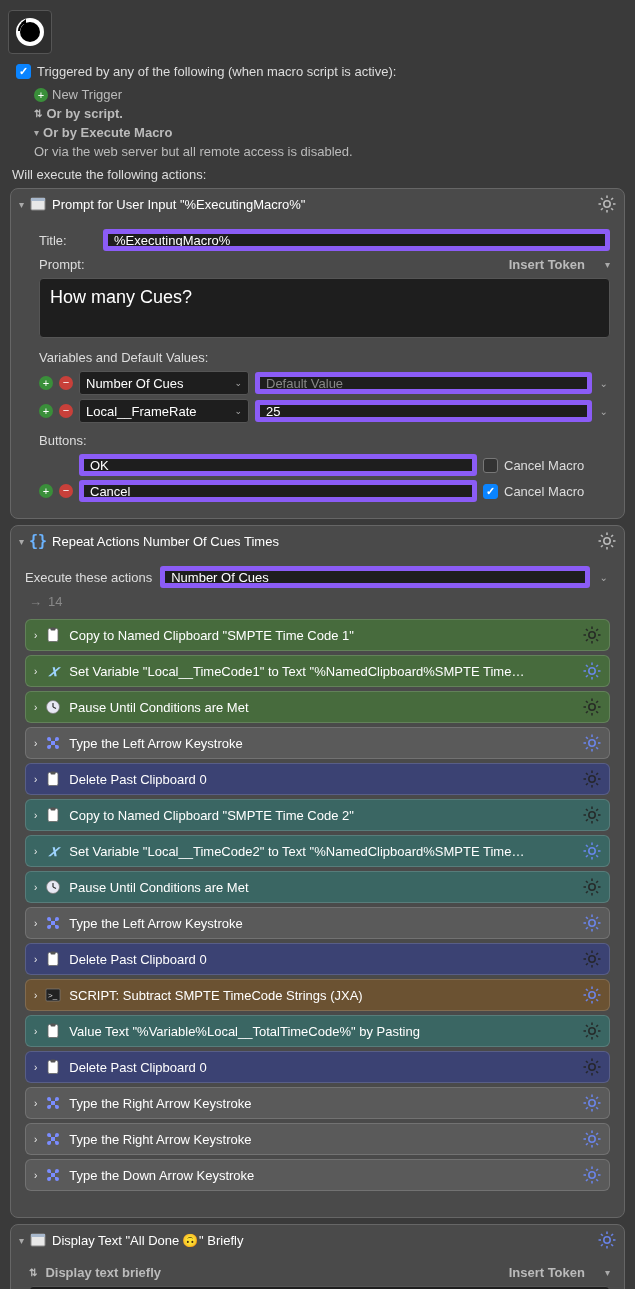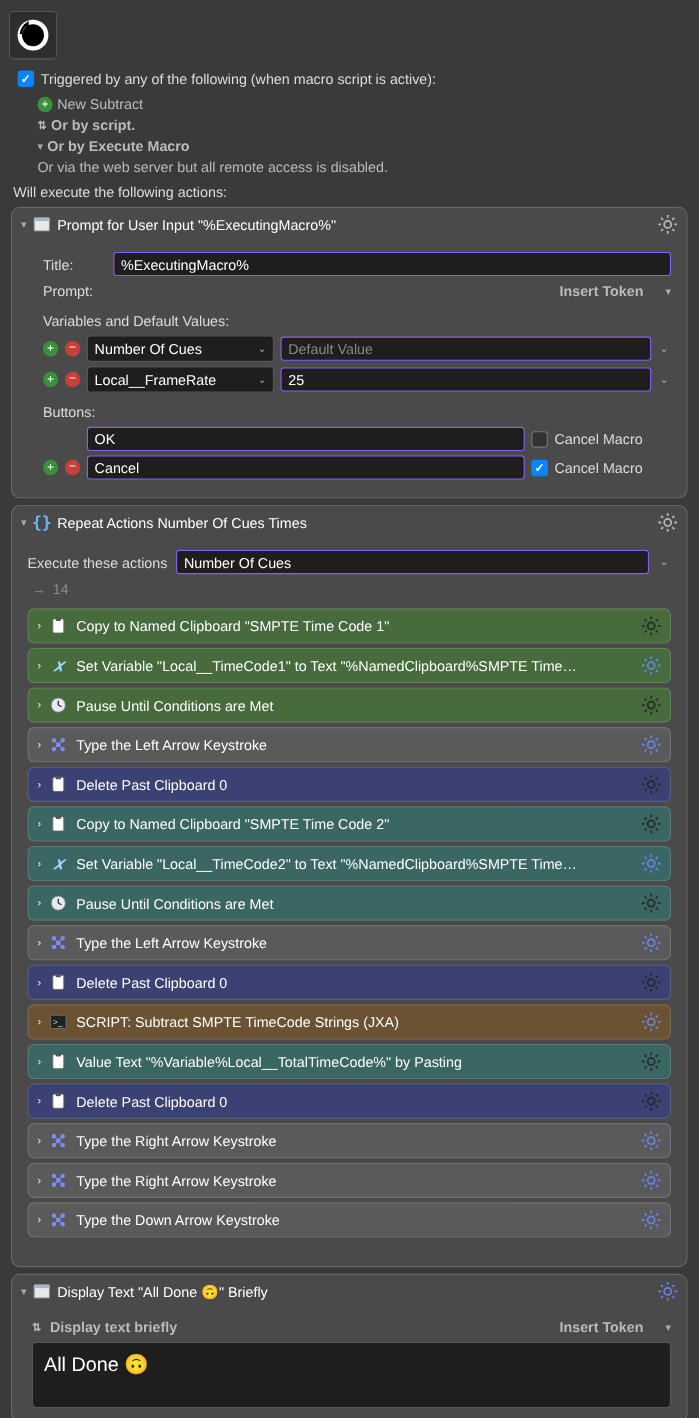--- a/index.html
+++ b/index.html
@@ -18,21 +18,21 @@
 .chevron { font-size: 10px; cursor: pointer; color: #aaa; user-select: none; }
 .updown { font-size: 10px; font-weight: bold; color: #bbb; }
 .section-label { margin: 8px 0 4px 4px; color: #ddd; }
 .action-block { background: #4a4a4a; border: 1px solid #666; border-radius: 8px; margin: 6px 2px; padding: 0; }
 .action-header { display: flex; align-items: center; gap: 6px; padding: 6px 8px; cursor: pointer; }
 .action-title { flex: 1; color: #fff; font-size: 13px; white-space: nowrap; overflow: hidden; text-overflow: ellipsis; }
 .gear-icon { width: 18px; height: 18px; cursor: pointer; flex-shrink: 0; opacity: 0.85; }
 .action-body { padding: 4px 14px 12px 28px; }
 .field-row { display: flex; align-items: center; gap: 8px; margin: 6px 0; }
 .field-label { width: 56px; text-align: left; color: #ddd; }
-.text-input { background: #1e1e1e; color: #fff; border: 1px solid #8b5cf6; border-radius: 3px; padding: 4px 6px; font-size: 13px; flex: 1; height: 22px; }
+.text-input { background: #1e1e1e; color: #fff; border: 5px solid #8b5cf6; border-radius: 3px; padding: 4px 6px; font-size: 13px; flex: 1; height: 22px; }
 .text-input::placeholder { color: #888; }
 .text-area { background: #1e1e1e; color: #fff; border: 1px solid #555; border-radius: 4px; padding: 8px 10px; font-size: 18px; width: 100%; min-height: 42px; resize: none; display: block; }
 .link-text { color: #bbb; cursor: pointer; }
 .right-link { margin-left: auto; display: flex; align-items: center; gap: 20px; }
 .var-row { display: flex; align-items: center; gap: 6px; margin: 4px 0; }
 .select-like { background: #1e1e1e; color: #fff; border: 1px solid #555; border-radius: 3px; padding: 4px 6px; height: 24px; display: flex; align-items: center; justify-content: space-between; cursor: pointer; }
 .select-arrow { font-size: 9px; color: #aaa; margin-left: 4px; }
 .nested-actions { padding: 2px 10px 10px 10px; }
 .step { border-radius: 6px; margin: 4px 0; display: flex; align-items: center; padding: 6px 8px; gap: 8px; border: 1px solid rgba(255,255,255,0.15); cursor: pointer; }
 .step .chevron { color: #eee; }
@@ -99,21 +99,21 @@
       </svg>
   </div>
 </div>
 
 <div class="trigger-row">
   <span class="checkbox checked"></span>
   <span>Triggered by any of the following (when macro script is active):</span>
 </div>
 <div class="sub-item">
   <span class="add-btn">+</span>
-  <span class="link-text">New Subtract</span>
+  <span class="link-text">New Trigger</span>
 </div>
 <div class="sub-item">
   <span class="updown">⇅</span>
   <b><span class="link-text">Or by script.</span></b>
 </div>
 <div class="sub-item">
   <span class="chevron">▾</span>
   <b><span class="link-text">Or by Execute Macro</span></b>
 </div>
 <div class="sub-item" style="margin-left:26px;">
@@ -140,20 +140,21 @@
       <span class="field-label">Title:</span>
       <input class="text-input" value="%ExecutingMacro%" style="">
     </div>
     <div class="field-row">
       <span class="field-label">Prompt:</span>
       <span class="right-link">
         <span class="link-text" style="font-weight:bold">Insert Token</span>
         <span class="chevron">▾</span>
       </span>
     </div>
+    <textarea class="text-area" style="">How many Cues?</textarea>
 
     <div style="margin:12px 0 6px 0">Variables and Default Values:</div>
     <div id="vars-container">
         <div class="var-row">
           <span class="add-btn">+</span>
           <span class="remove-btn">−</span>
           <div class="select-like" style="width:170px">
             <span>Number Of Cues</span>
             <span class="select-arrow">⌄</span>
           </div>

